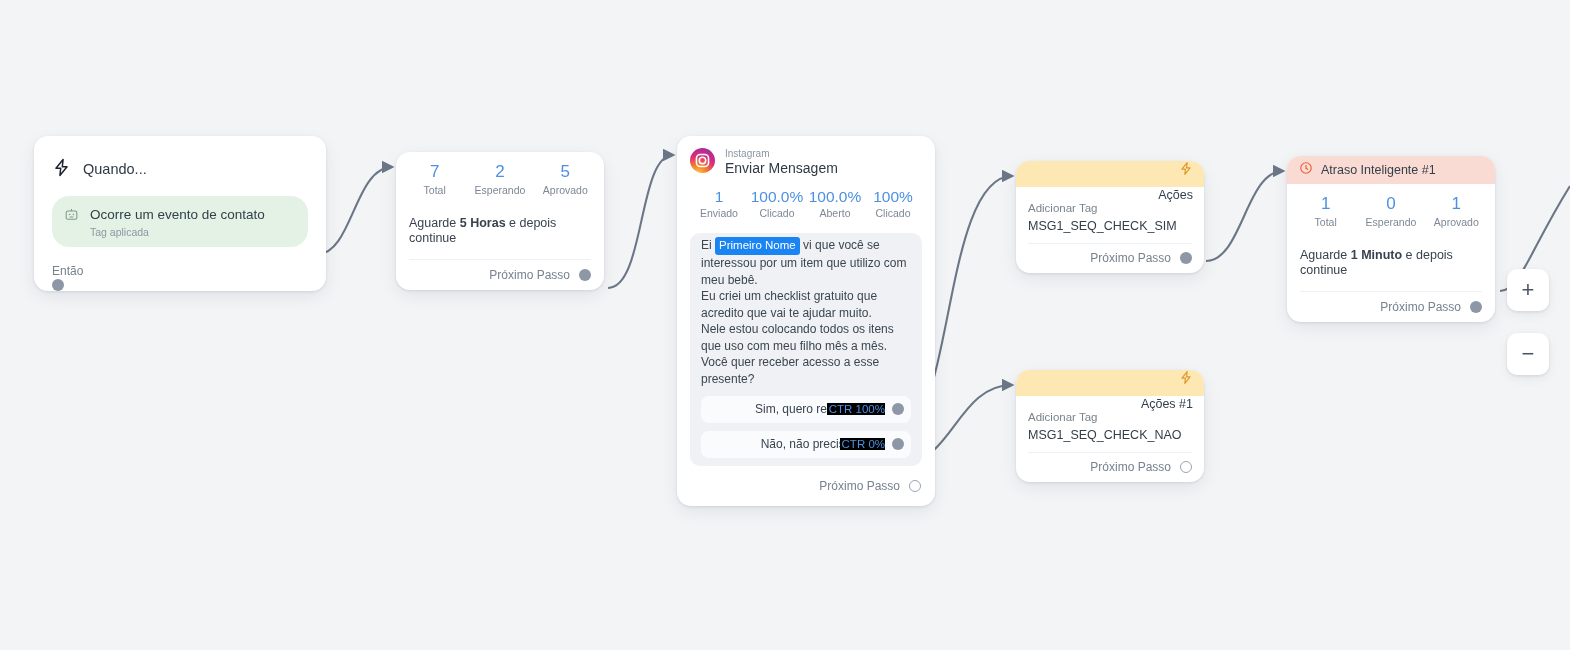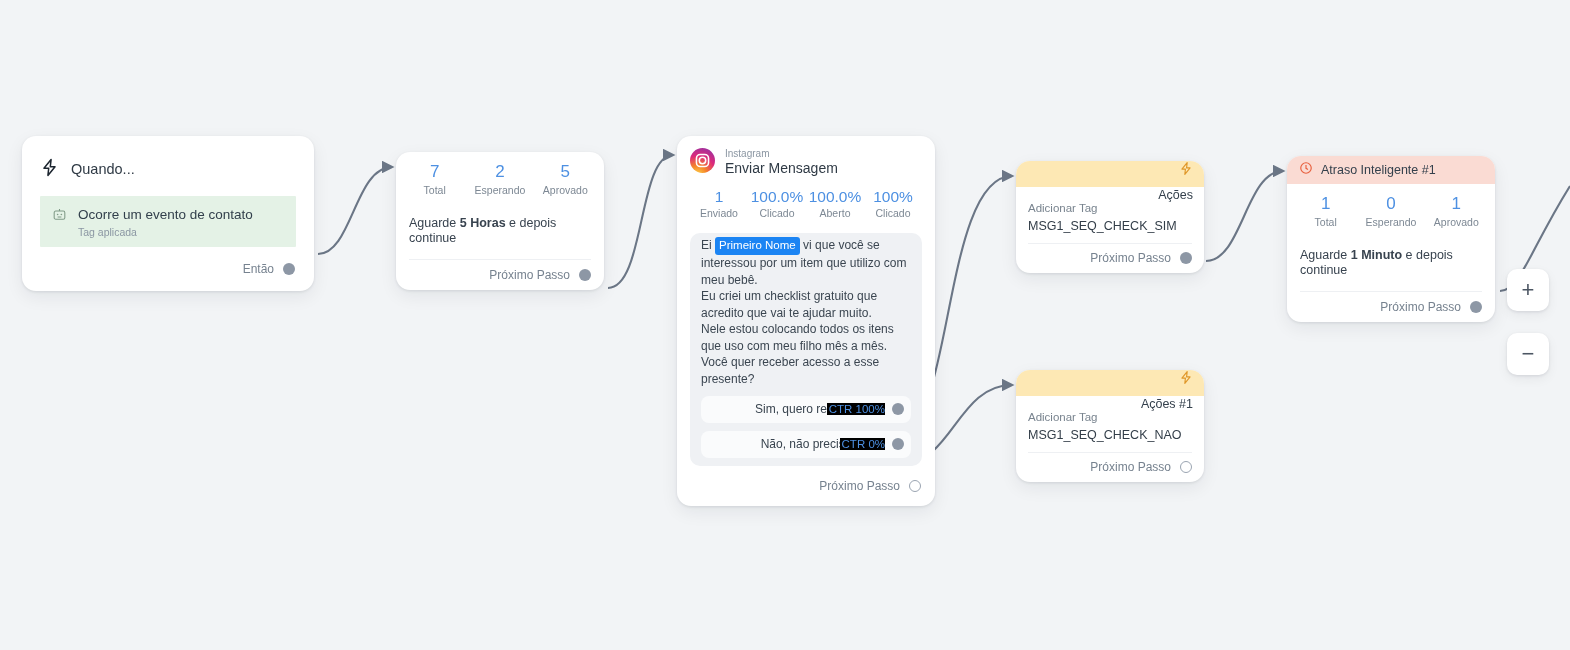--- a/index.html
+++ b/index.html
@@ -15,35 +15,35 @@
 
   .node {
     position: absolute;
     background: #ffffff;
     border-radius: 14px;
     box-shadow: 0 1px 3px rgba(16,24,40,.10), 0 6px 18px rgba(16,24,40,.07);
     overflow: hidden;
   }
 
   
-  .trigger { left: 22px; top: 136px; width: 292px; padding: 16px 18px 0 18px; }
+  .trigger { left: 34px; top: 136px; width: 292px; padding: 16px 18px 0 18px; }
   .trigger-head { display: flex; align-items: center; gap: 12px; height: 34px; }
   .trigger-title { font-size: 14.5px; color: #2f3a45; }
   .trigger-body {
     margin-top: 10px;
     background: #e4f2e6;
-    border-radius: 1px;
+    border-radius: 17px;
     padding: 9px 12px;
     display: flex; align-items: flex-start; gap: 11px;
   }
   .trigger-evt-main { font-size: 13.5px; color: #32404c; line-height: 1.25; }
   .trigger-evt-sub { font-size: 10.5px; color: #8b97a3; margin-top: 2px; }
   .trigger-foot {
-    height: 44px; display: flex; align-items: center;
-    justify-content: flex-end; gap: 9px; padding-right: 1px;
+    height: 44px; display: flex; align-items: flex-start;
+    justify-content: flex-end; gap: 1px; padding-right: 1px; flex-direction: column;
   }
 
   
   .port-label { font-size: 12px; color: #76828f; }
   .dot { width: 12px; height: 12px; border-radius: 50%; background: #8d97a5; flex: none; }
   .dot.hollow { background: transparent; border: 1.6px solid #9aa4b1; }
 
   
   .delay { width: 208px; }
   .delay .hdr {

